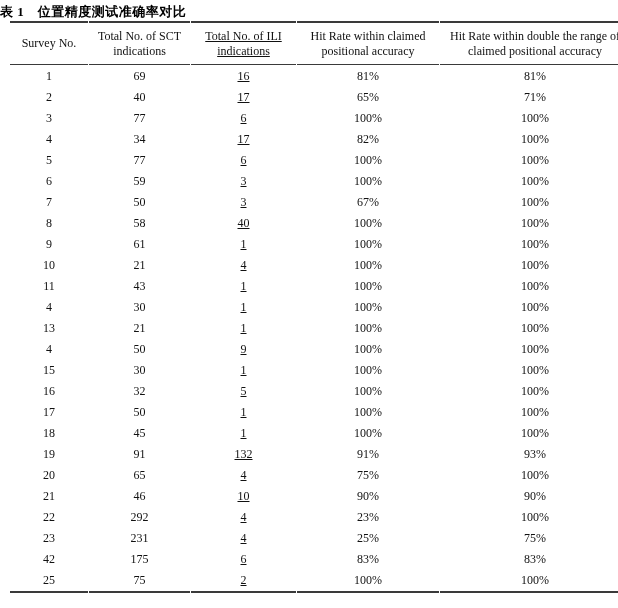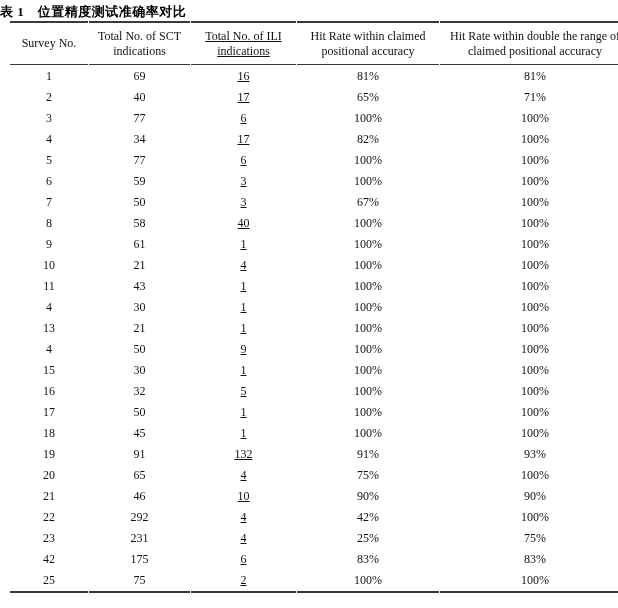--- a/index.html
+++ b/index.html
@@ -227,21 +227,21 @@
           <td class="c0">21</td>
           <td class="c1">46</td>
           <td class="c2">10</td>
           <td class="c3">90%</td>
           <td class="c4">90%</td>
         </tr>
         <tr>
           <td class="c0">22</td>
           <td class="c1">292</td>
           <td class="c2">4</td>
-          <td class="c3">42%</td>
+          <td class="c3">23%</td>
           <td class="c4">100%</td>
         </tr>
         <tr>
           <td class="c0">23</td>
           <td class="c1">231</td>
           <td class="c2">4</td>
           <td class="c3">25%</td>
           <td class="c4">75%</td>
         </tr>
         <tr>

